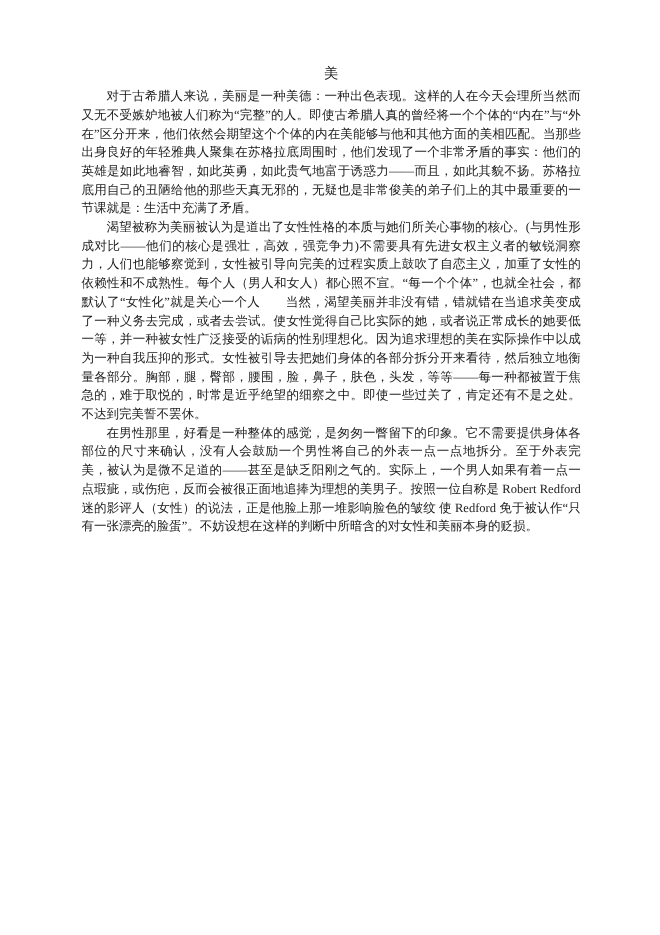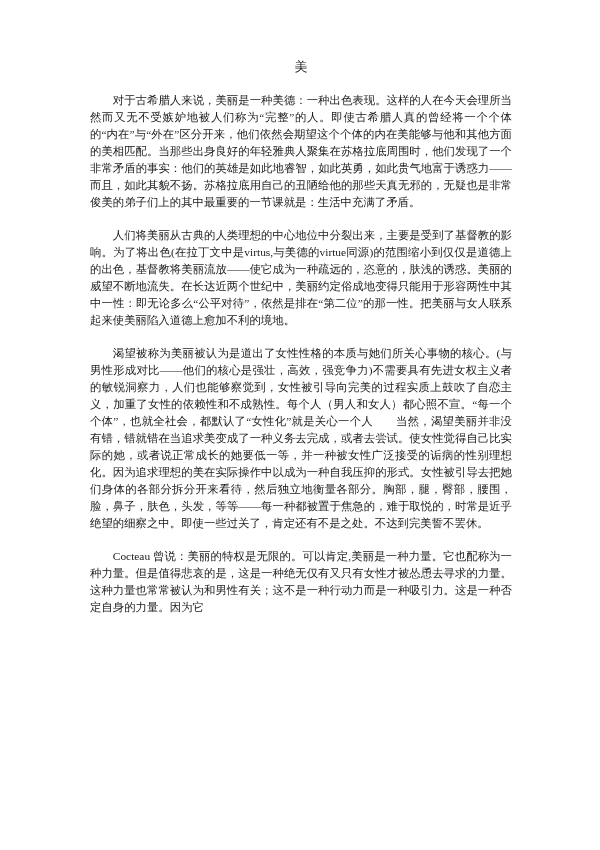--- a/index.html
+++ b/index.html
@@ -20,32 +20,31 @@
     color: #1a1a1a;
   }
   .doc-title {
     font-size: 13px;
     font-weight: normal;
     text-align: center;
     margin: 0 0 4px 0;
     line-height: 18px;
   }
   .doc-body p {
-    margin: 16px;
+    margin: 0;
     font-size: 11.4px;
     line-height: 17px;
     text-align: justify;
     text-indent: 2em;
     word-break: break-all;
   }
 </style>
 </head>
 <body>
 
 <div class="page">
   <h1 class="doc-title">美</h1>
   <div class="doc-body">
     <p>对于古希腊人来说，美丽是一种美德：一种出色表现。这样的人在今天会理所当然而又无不受嫉妒地被人们称为“完整”的人。即使古希腊人真的曾经将一个个体的“内在”与“外在”区分开来，他们依然会期望这个个体的内在美能够与他和其他方面的美相匹配。当那些出身良好的年轻雅典人聚集在苏格拉底周围时，他们发现了一个非常矛盾的事实：他们的英雄是如此地睿智，如此英勇，如此贵气地富于诱惑力——而且，如此其貌不扬。苏格拉底用自己的丑陋给他的那些天真无邪的，无疑也是非常俊美的弟子们上的其中最重要的一节课就是：生活中充满了矛盾。</p>
-    <p>人们将美丽从古典的人类理想的中心地位中分裂出来，主要是受到了基督教的影响。为了将出色(在拉丁文中是virtus,与美德的virtue同源)的范围缩小到仅仅是道德上的出色，基督教将美丽流放——使它成为一种疏远的，恣意的，肤浅的诱惑。美丽的威望不断地流失。在长达近两个世纪中，美丽约定俗成地变得只能用于形容两性中其中一性：即无论多么“公平对待”，依然是排在“第二位”的那一性。把美丽与女人联系起来使美丽陷入道德上愈加不利的境地。</p>
     <p>渴望被称为美丽被认为是道出了女性性格的本质与她们所关心事物的核心。(与男性形成对比——他们的核心是强壮，高效，强竞争力)不需要具有先进女权主义者的敏锐洞察力，人们也能够察觉到，女性被引导向完美的过程实质上鼓吹了自恋主义，加重了女性的依赖性和不成熟性。每个人（男人和女人）都心照不宣。“每一个个体”，也就全社会，都默认了“女性化”就是关心一个人　　当然，渴望美丽并非没有错，错就错在当追求美变成了一种义务去完成，或者去尝试。使女性觉得自己比实际的她，或者说正常成长的她要低一等，并一种被女性广泛接受的诟病的性别理想化。因为追求理想的美在实际操作中以成为一种自我压抑的形式。女性被引导去把她们身体的各部分拆分开来看待，然后独立地衡量各部分。胸部，腿，臀部，腰围，脸，鼻子，肤色，头发，等等——每一种都被置于焦急的，难于取悦的，时常是近乎绝望的细察之中。即使一些过关了，肯定还有不是之处。不达到完美誓不罢休。</p>
-    <p>Cocteau 曾说：美丽的特权是无限的。可以肯定,美丽是一种力量。它也配称为一种力量。但是值得悲哀的是，这是一种绝无仅有又只有女性才被怂恿去寻求的力量。这种力量也常常被认为和男性有关；这不是一种行动力而是一种吸引力。这是一种否定自身的力量。因为它</p>
+    <p>在男性那里，好看是一种整体的感觉，是匆匆一瞥留下的印象。它不需要提供身体各部位的尺寸来确认，没有人会鼓励一个男性将自己的外表一点一点地拆分。至于外表完美，被认为是微不足道的——甚至是缺乏阳刚之气的。实际上，一个男人如果有着一点一点瑕疵，或伤疤，反而会被很正面地追捧为理想的美男子。按照一位自称是 Robert Redford 迷的影评人（女性）的说法，正是他脸上那一堆影响脸色的皱纹 使 Redford 免于被认作“只有一张漂亮的脸蛋”。不妨设想在这样的判断中所暗含的对女性和美丽本身的贬损。</p>
   </div>
 </div>
 
 </body></html>

